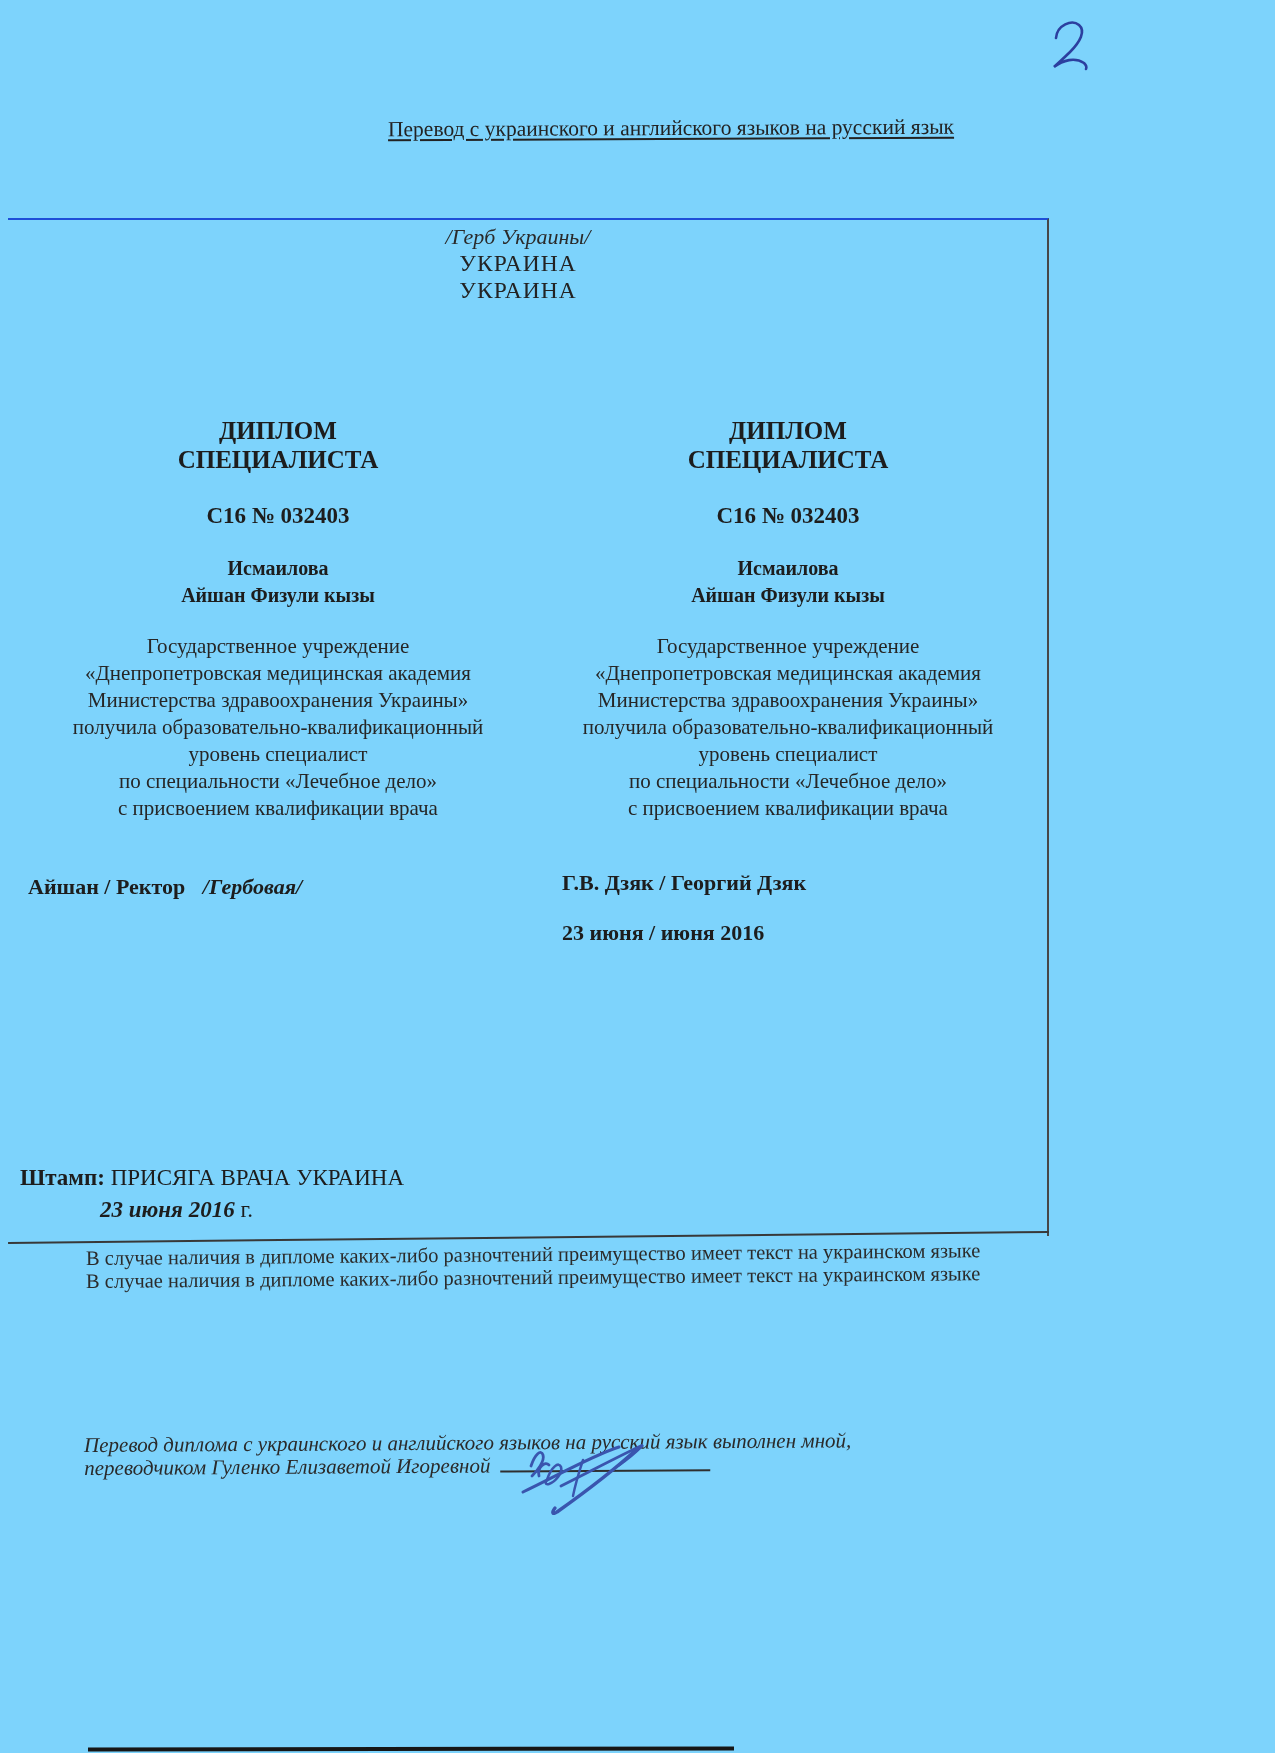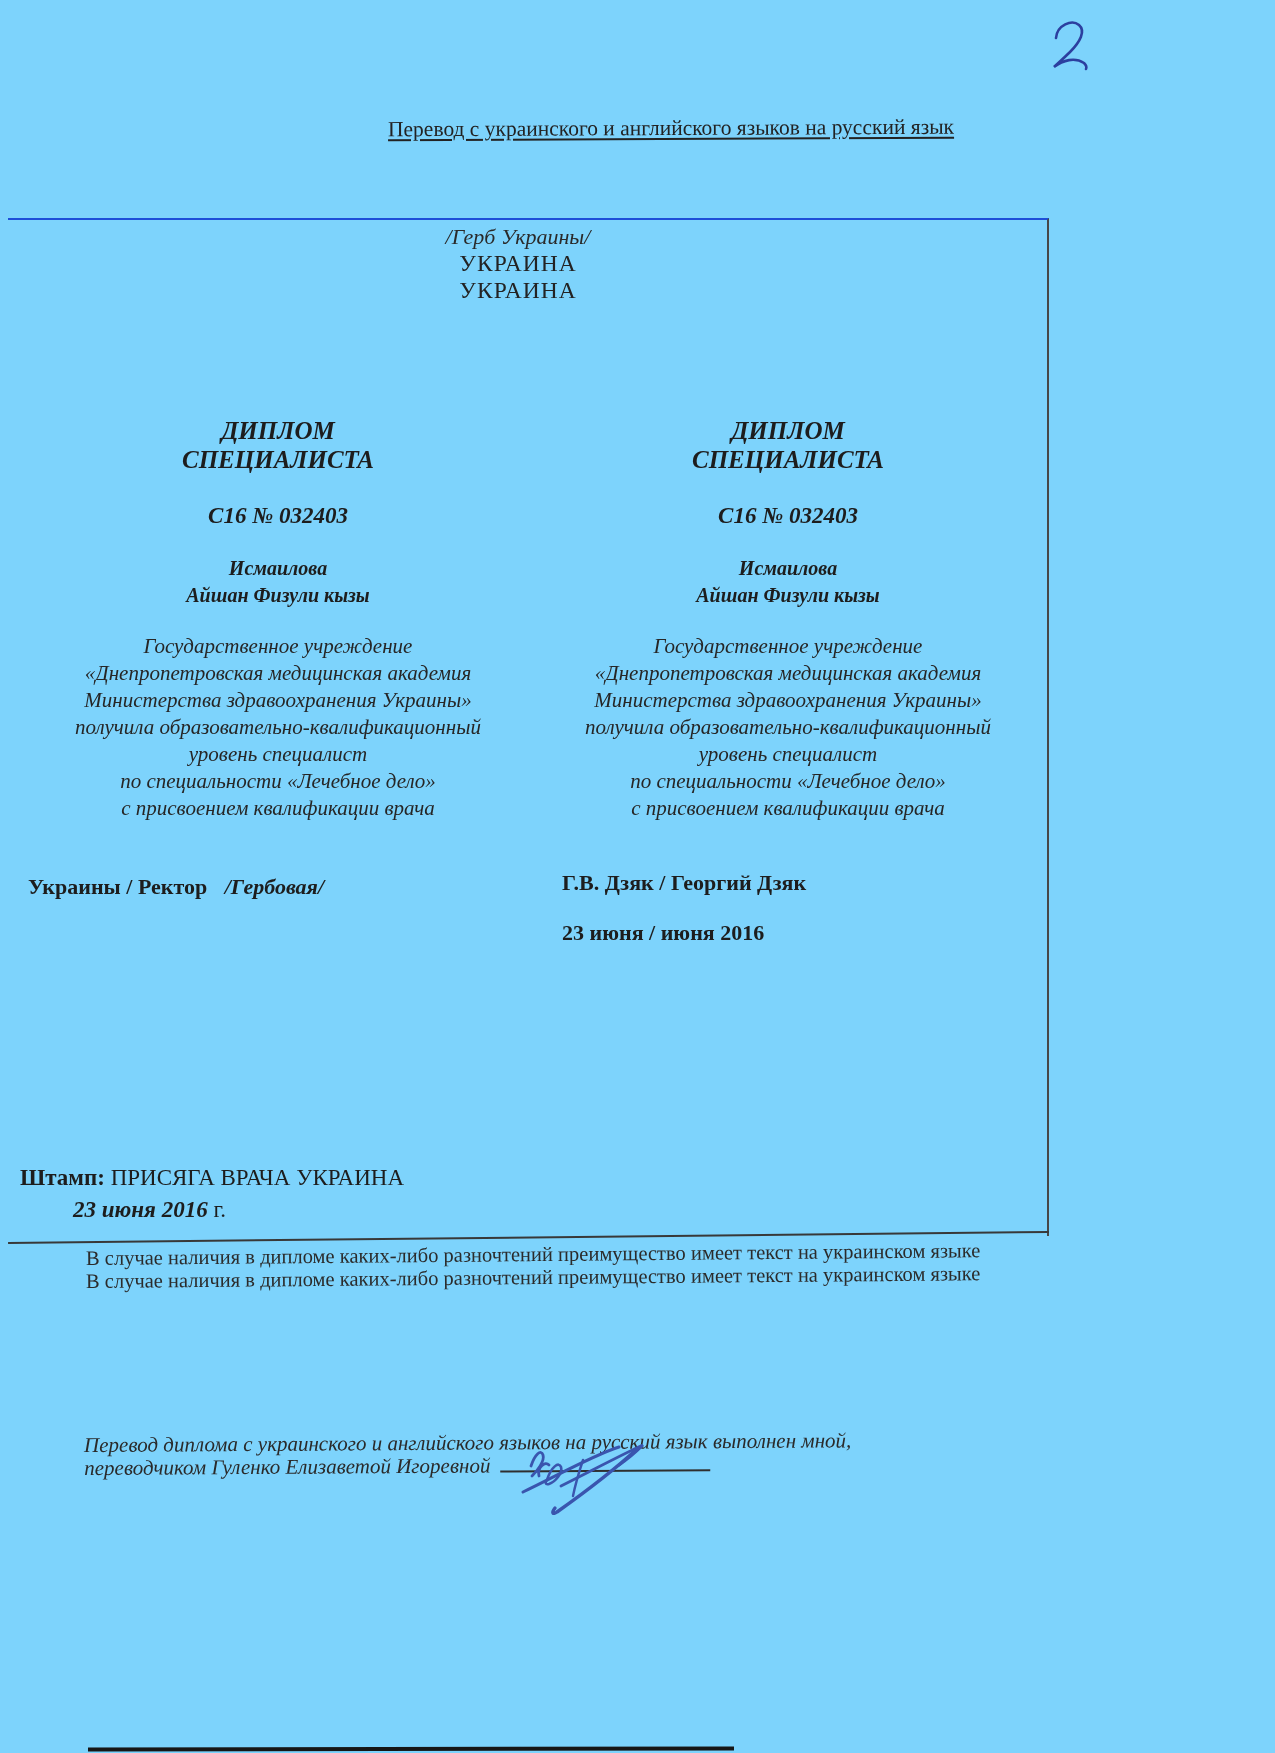--- a/index.html
+++ b/index.html
@@ -39,42 +39,42 @@
   .box-bottom-line {
     position: absolute; left: 8px; top: 1231px;
     width: 1041px; height: 2px; background: #383838;
     transform: rotate(-0.6deg); transform-origin: 100% 50%;
   }
 
   .emblem-block { position: absolute; left: 0; top: 4px; width: 1020px; text-align: center; }
   .emblem-note { font-style: italic; font-size: 22px; line-height: 26px; color: #2a2a2a; }
   .country { font-size: 23.5px; line-height: 27px; letter-spacing: 1px; color: #232323; }
 
-  .col { position: absolute; top: 196px; width: 460px; text-align: center; font-style: italic; }
+  .col { position: absolute; top: 196px; width: 460px; text-align: center; }
   .col-left  { left: 40px; }
   .col-right { left: 550px; }
   .col-title  { font-weight: bold; font-size: 25px; line-height: 29px; }
   .col-number { font-weight: bold; font-size: 23px; line-height: 27px; margin-top: 28px; }
   .col-name   { font-weight: bold; font-size: 20px; line-height: 27px; margin-top: 26px; }
   .col-body   { font-size: 21px; line-height: 27px; margin-top: 24px; color: #262626; }
 
   .rector-line { position: absolute; left: 20px; top: 654px; font-size: 22px; font-weight: bold; }
   .sig-note { font-style: italic; margin-left: 12px; }
   .rector-name { position: absolute; left: 554px; top: 650px; font-size: 22px; font-weight: bold; }
   .issue-date  { position: absolute; left: 554px; top: 700px; font-size: 22px; font-weight: bold; }
 
   .seal-block {
     position: absolute; left: 20px; top: 788px; width: 452px;
     font-size: 22px; line-height: 31px; color: #262626;
   }
   .seal-label { font-weight: bold; color: #1b1b1b; }
 
   .stamp-block { position: absolute; left: 12px; top: 942px; font-size: 23px; line-height: 32px; }
   .stamp-label { font-weight: bold; }
-  .stamp-date-row { margin-left: 53px; }
+  .stamp-date-row { margin-left: 80px; }
   .stamp-date { font-weight: bold; font-style: italic; }
 
   .disclaimer {
     position: absolute; left: 86px;
     font-size: 20.5px; line-height: 21.5px; color: #2b2b2b;
     white-space: nowrap;
     transform: rotate(-0.5deg); transform-origin: 0 50%;
   }
   .disclaimer-1 { top: 1248px; }
   .disclaimer-2 { top: 1271px; }
@@ -141,21 +141,21 @@
       <div class="col-body pre">Государственное учреждение
 «Днепропетровская медицинская академия
 Министерства здравоохранения Украины»
 получила образовательно-квалификационный
 уровень специалист
 по специальности «Лечебное дело»
 с присвоением квалификации врача</div>
     </div>
 
     <div class="rector-line">
-      <span>Украины / Ректор</span>
+      <span>Айшан / Ректор</span>
       <span class="sig-note">/Гербовая/</span>
     </div>
 
     <div class="rector-name">Г.В. Дзяк / Георгий Дзяк</div>
     <div class="issue-date">23 июня / июня 2016</div>
 
 
     <div class="stamp-block">
       <div>
         <span class="stamp-label">Штамп:</span>

